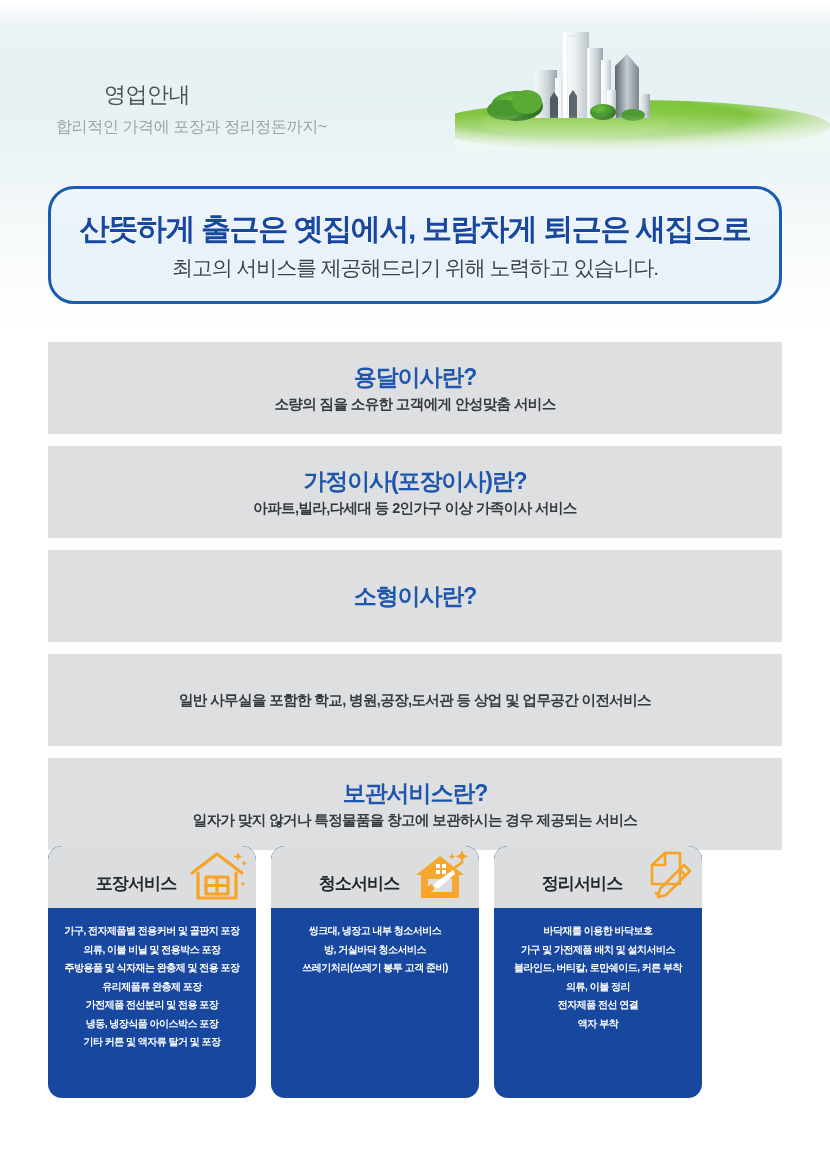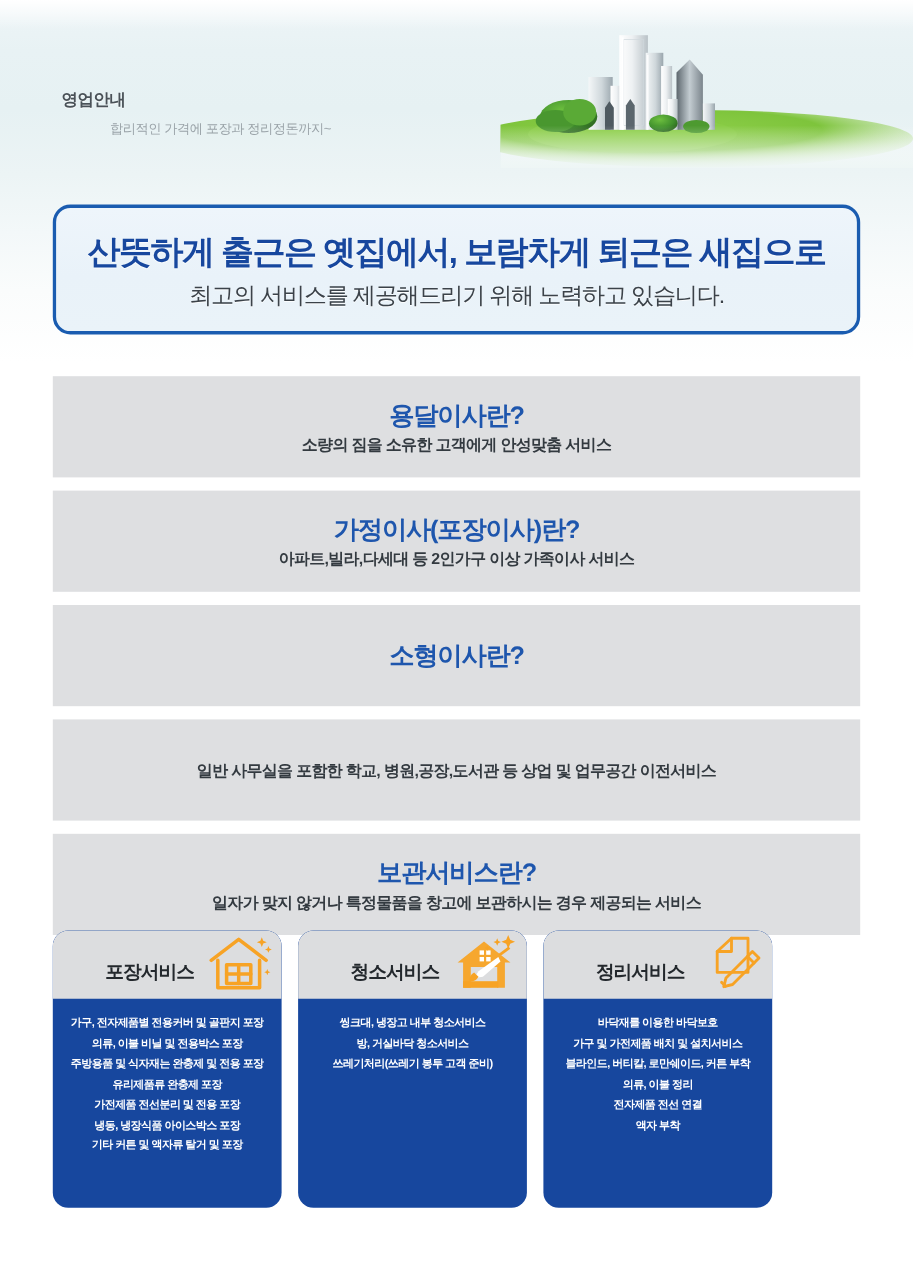--- a/index.html
+++ b/index.html
@@ -35,55 +35,55 @@
     width: 830px; height: 26px;
     background: linear-gradient(180deg,#ffffff 0%, rgba(255,255,255,0) 100%);
   }
 
   .hero-title-wrap {
     position: absolute;
     left: 56px;
     top: 82px;
   }
   .hero-title {
-    font-size: 15px;
-    font-weight: bold;
+    font-size: 22px;
+    font-weight: normal;
     color: #4a5258;
     letter-spacing: -0.5px;
     line-height: 1.2;
     text-shadow: 0 1px 0 rgba(255,255,255,0.7);
+    margin-left: 48px;
   }
   .hero-subtitle {
     margin-top: 9px;
-    font-size: 12px;
+    font-size: 16px;
     color: #9aa3a8;
     letter-spacing: -0.4px;
     font-weight: normal;
-    margin-left: 44px;
   }
 
   
   .city-scene {
     position: absolute;
     left: 455px;
     top: 18px;
     width: 375px;
     height: 135px;
   }
   .city-scene svg { display: block; }
 
   
   .banner {
     position: absolute;
     left: 48px;
     top: 186px;
     width: 734px;
     height: 118px;
     border: 3px solid #1a5cb0;
-    border-radius: 16px;
+    border-radius: 26px;
     background: linear-gradient(180deg, #eef5fb 0%, #e9f2f9 55%, #eaf3f9 100%);
     display: flex;
     flex-direction: column;
     align-items: center;
     justify-content: center;
     gap: 4px;
   }
   .banner-headline {
     font-size: 30px;
     font-weight: bold;

